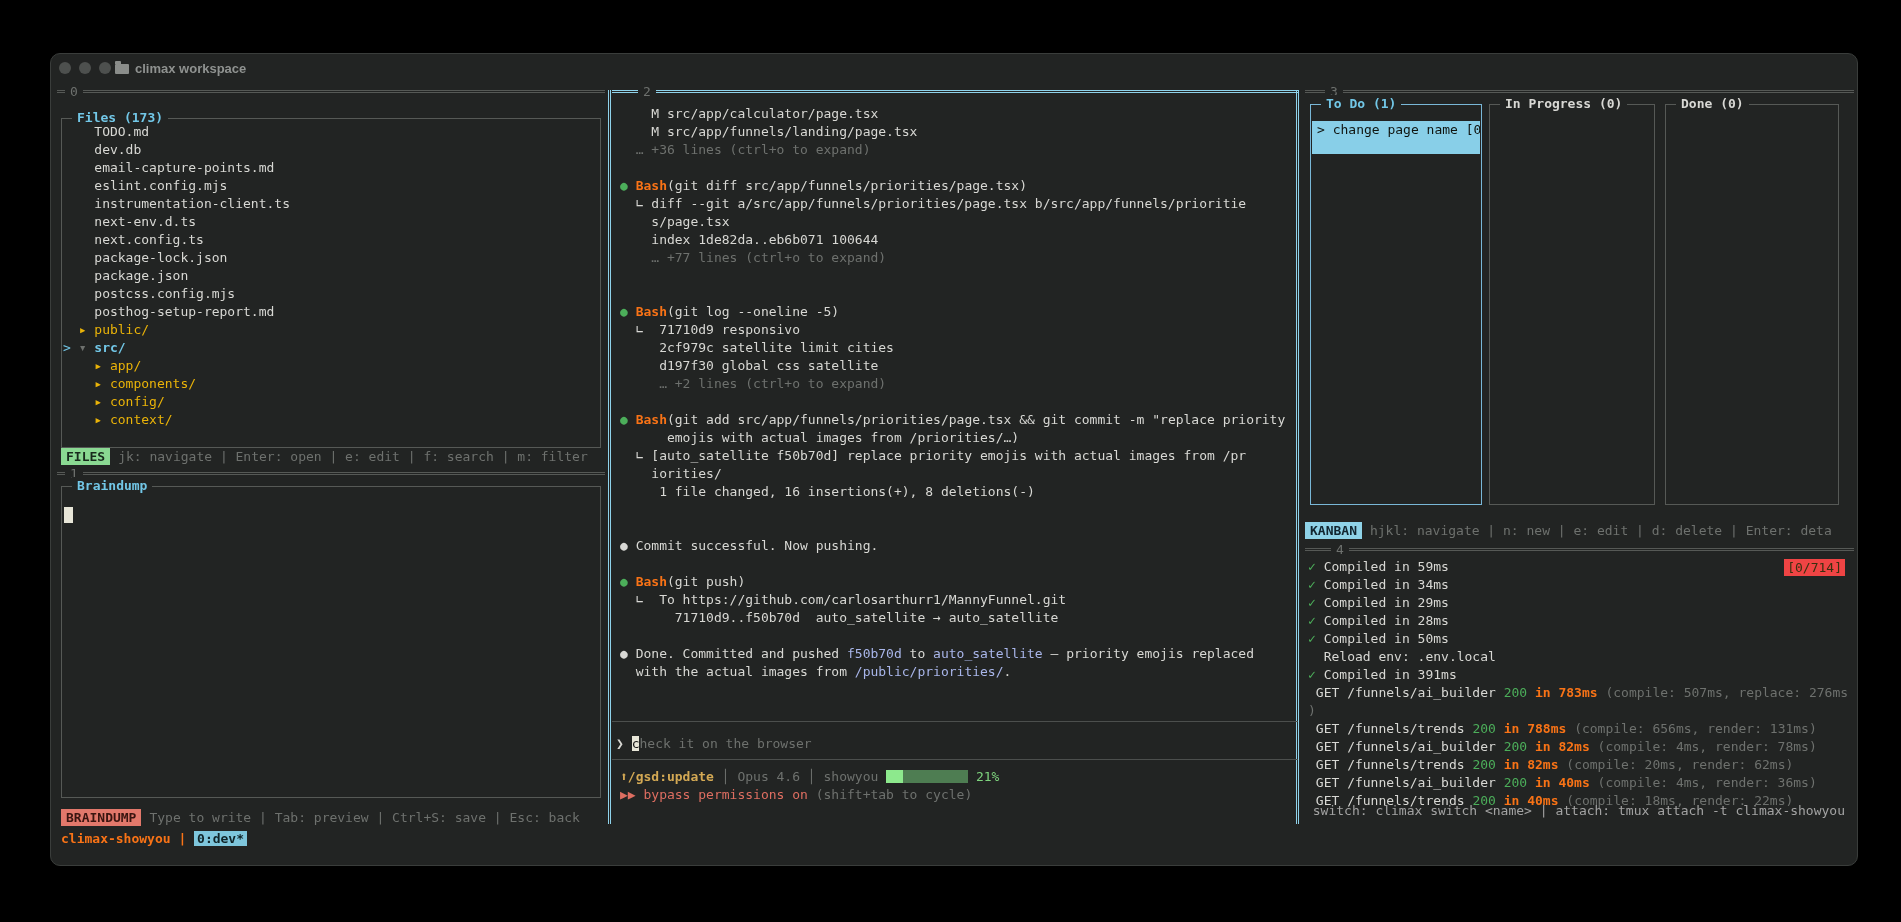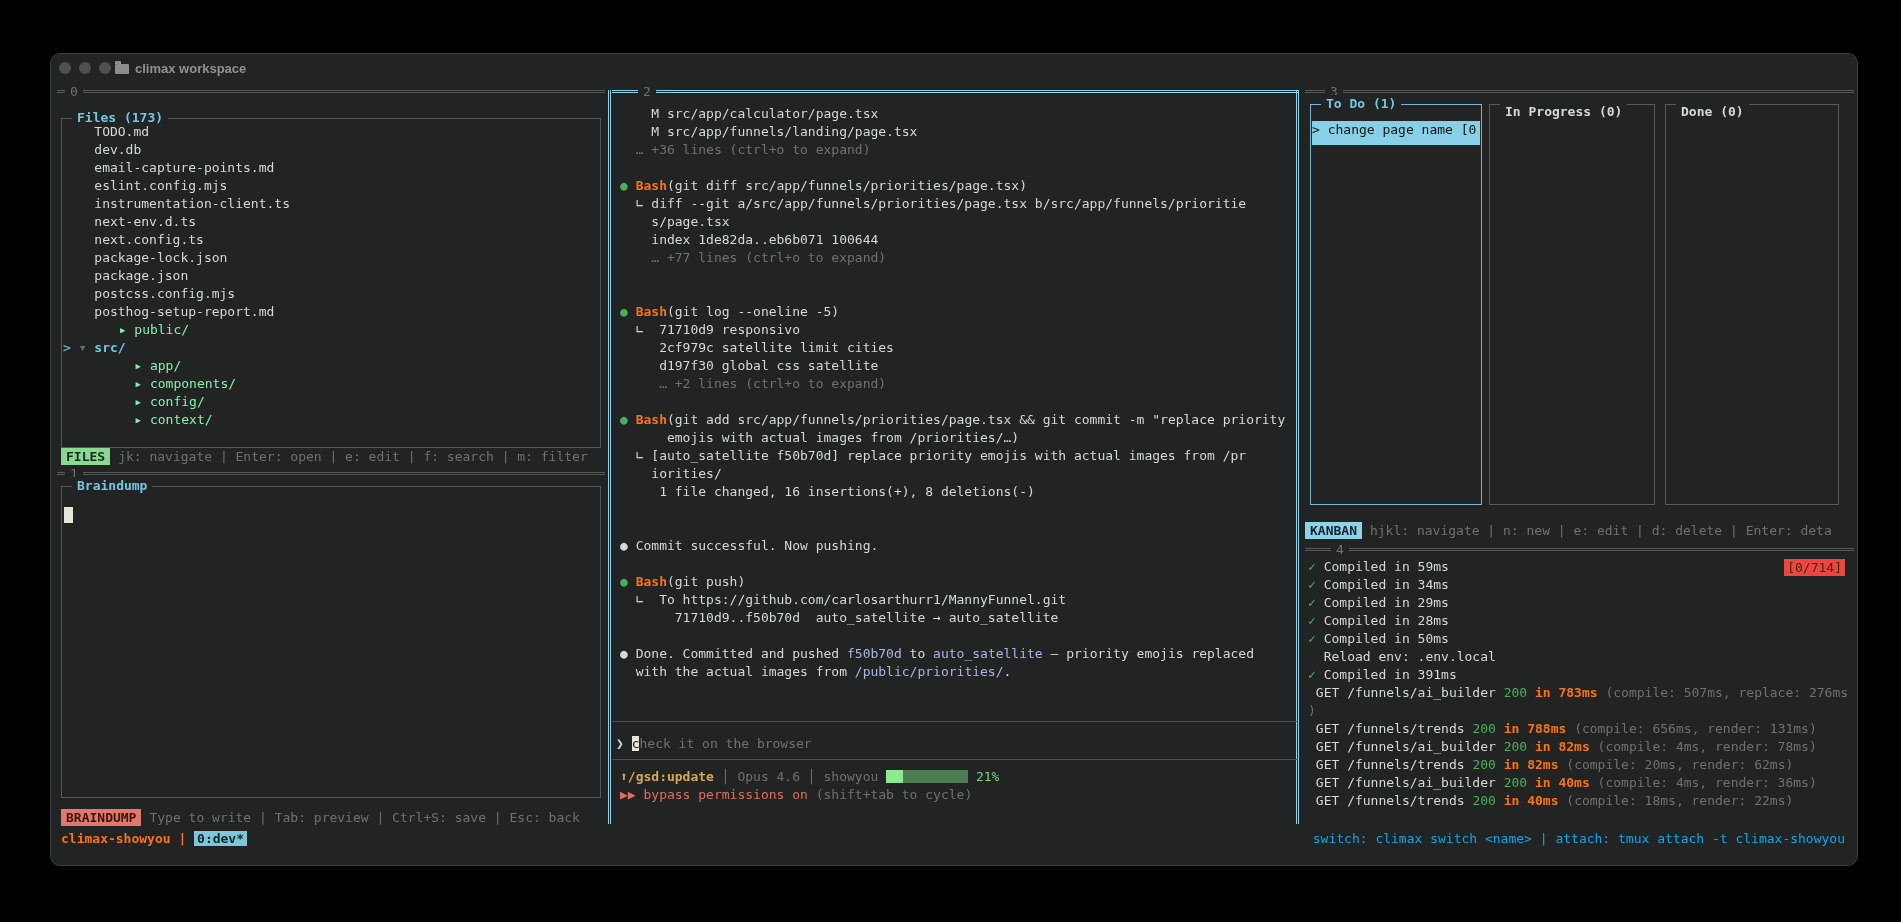--- a/index.html
+++ b/index.html
@@ -22,54 +22,54 @@
     font-family:"Liberation Sans","DejaVu Sans",sans-serif; font-size:13px; }
   
   .hb { position:absolute; height:3px; border-top:1px solid #565956; border-bottom:1px solid #565956; }
   .hb.cyan { border-top-color:#8fd2ea; border-bottom-color:#8fd2ea; }
   .vb { position:absolute; width:3px; border-left:1px solid #8fd2ea; border-right:1px solid #8fd2ea; }
   .plabel { position:absolute; top:-8px; height:17px; line-height:17px; background:#222423; color:#6e716e; padding:0 5px; }
   
   .box { position:absolute; border:1px solid #565956; }
   .box.cyanb { border-color:#79b7d7; }
   .box-title { position:absolute; top:-10px; left:10px; height:18px; line-height:18px; background:#222423; padding:0 5px; font-weight:bold; white-space:pre; }
-  .t-cyan { color:#72c7e7; } .t-white { color:#d8d8d4;margin-top:8px; }
+  .t-cyan { color:#72c7e7; } .t-white { color:#d8d8d4; }
   
   .lines { position:absolute; overflow:hidden; }
   .tline { height:18px; line-height:18px; white-space:pre; overflow:hidden; }
   .w  { color:#d8d8d4; }
   .wb { color:#f97316; font-weight:bold; }
   .g  { color:#6e716e; }
   .gn { color:#4cae5a; }
   .lk { color:#a9b6ea; }
-  .y  { color:#86efac;margin-left:40px; }
+  .y  { color:#eab308; }
   .c  { color:#72c7e7; }
   .cb { color:#72c7e7; font-weight:bold; }
   .cursor { background:#e8e6d8; color:#141414; }
   
   .sbar { position:absolute; height:17px; line-height:17px; white-space:pre; overflow:hidden; color:#6e716e; }
   .badge { display:inline-block; height:17px; line-height:17px; padding:0 5px; font-weight:bold; margin-right:8px; }
   .badge.files { background:#8ad992; color:#182a1c; }
   .badge.kanban { background:#8fd3e8; color:#122630; }
   .badge.braindump { background:#e2786b; color:#3a1510; }
   .counter-badge { position:absolute; right:12px; top:505px; height:17px; line-height:17px; background:#ef4444; color:#39300f; padding:0 3px; white-space:pre; }
   
-  .kcard { height:24px; line-height:18px; margin:0; background:#88cfe8; color:#101510; white-space:pre; overflow:hidden; }
+  .kcard { height:33px; line-height:18px; margin:0; background:#88cfe8; color:#101510; white-space:pre; overflow:hidden; padding-left:5px; }
   .kitems { position:absolute; left:1px; right:1px; top:16px; }
   
   .divider { position:absolute; height:1px; background:#4c4f4d; }
   .pbar { display:inline-block; width:82px; height:13px; background:#4e7d52; vertical-align:-2px; }
   .pfill { display:block; height:13px; background:#8de98d; }
   .gold { color:#d4a954; font-weight:bold; }
   .goldn { color:#d4a954; }
   .sal { color:#de6e61; }
   .grn { color:#7ed47e; }
   
   .sess-left { position:absolute; left:10px; top:776px; height:18px; line-height:18px; white-space:pre; }
-  .sess-right { position:absolute; right:12px; top:776px; height:18px; line-height:18px; white-space:pre; color:#0ea5e9;text-align:center; }
+  .sess-right { position:absolute; right:12px; top:748px; height:18px; line-height:18px; white-space:pre; color:#a3a3a3;text-align:center; }
   .wbadge { background:#7ec6dc; color:#102428; font-weight:bold; padding:0 3px; }
   .bd-cursor { position:absolute; left:2px; top:20px; width:9px; height:16px; background:#e8e6d8; }
 </style>
 </head>
 <body>
 
 <div class="window">
 
   <div class="titlebar">
     <div class="tl c1"></div>

